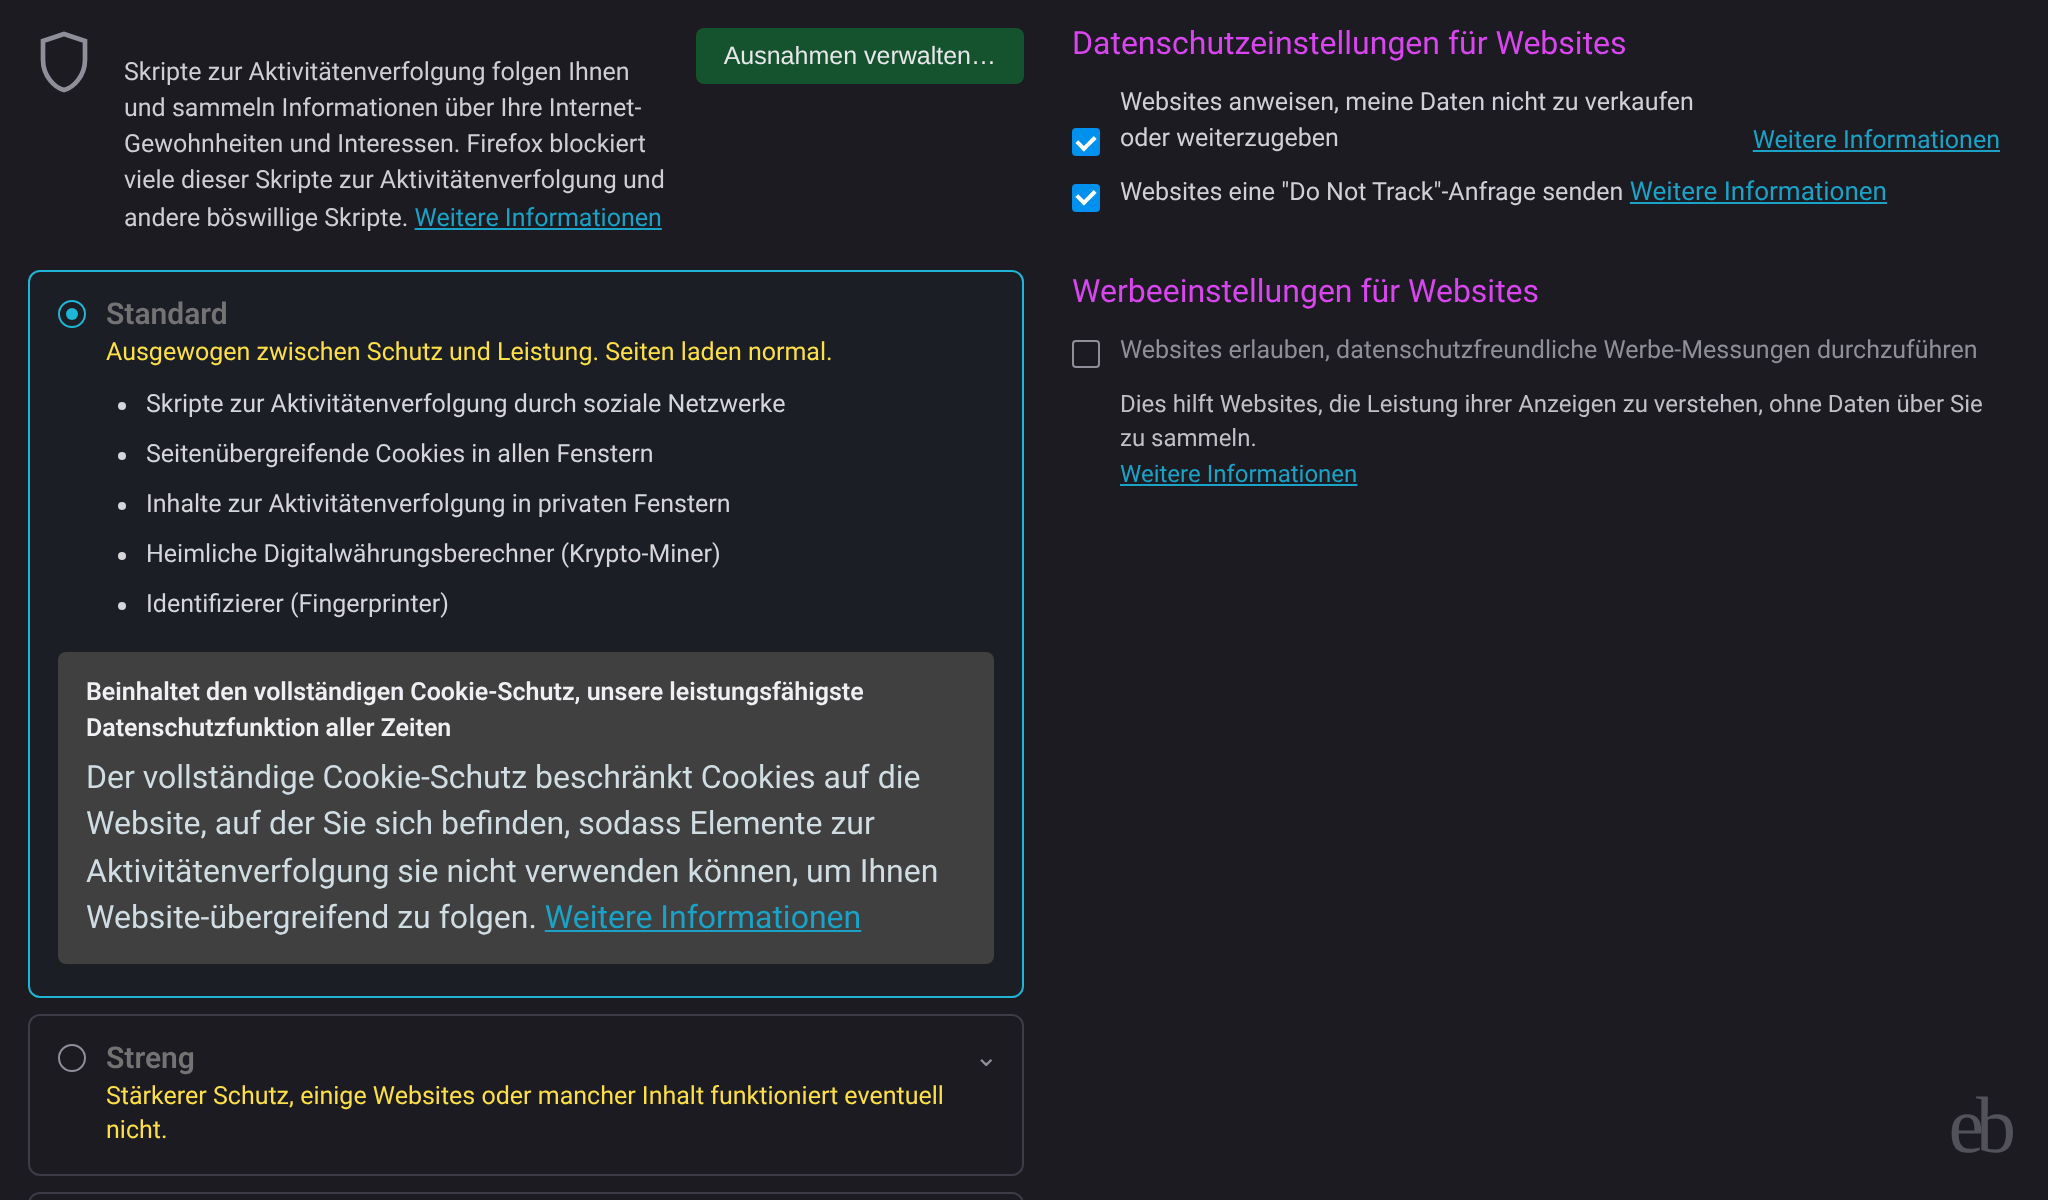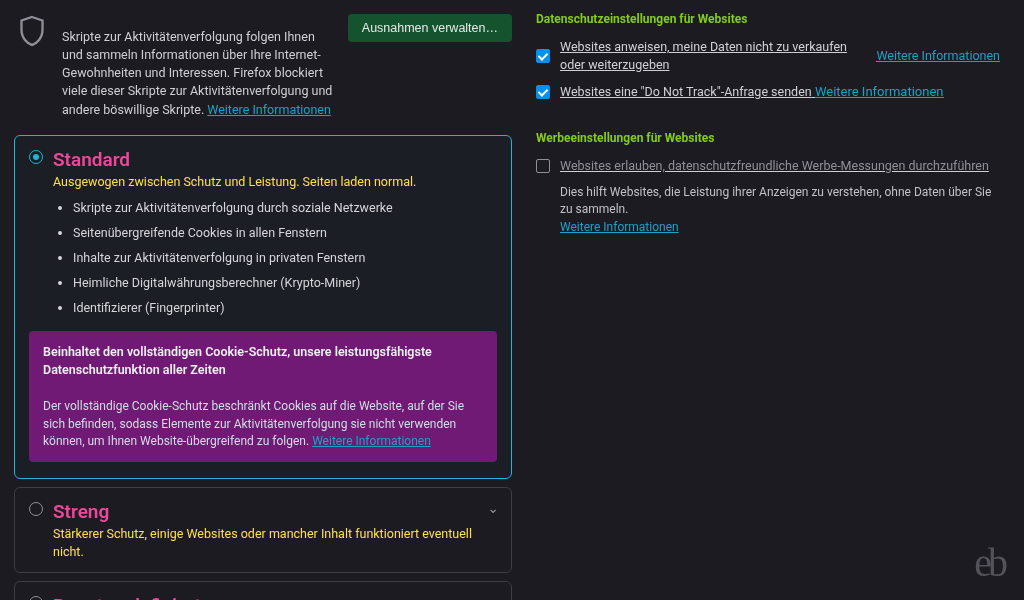--- a/index.html
+++ b/index.html
@@ -56,43 +56,43 @@
   .radio {
     width: 14px; height: 14px; border-radius: 50%;
     border: 1.5px solid #8f8f99; margin-top: 2px; flex-shrink: 0;
     display: flex; align-items: center; justify-content: center;
   }
   .radio.checked { border-color: #1fb5d6; }
   .radio.checked::after {
     content: ""; width: 6px; height: 6px; border-radius: 50%;
     background: #1fb5d6;
   }
-  .card-title { font-weight: 600; color: #ec4899; font-size: 19px; }
+  .card-title { font-weight: 600; color: #737373; font-size: 15px; }
   .card-sub { font-size: 12.5px; color: #fde047; margin-top: 2px; line-height:1.4; }
   .chevron {
     position: absolute; right: 12px; top: 12px;
     color: #8f8f99; font-size: 14px;
   }
 
   .blocks-label { font-size: 12.5px; color: #c0c0c6; margin: 14px 0 6px 24px; }
   .block-list { list-style: disc; margin-left: 44px; }
   .block-list li { font-size: 12.5px; color: #d5d5da; margin: 10px 0; }
 
   .info-box {
-    background: #701a75;
+    background: #404040;
     border-radius: 4px;
     padding: 12px 14px;
     margin: 16px 0 4px 0;
   }
   .info-box-title { font-weight: 600; color: #f0f0f4; font-size: 12.5px; line-height: 1.4; }
-  .info-box-text { font-size: 12px; color: #d0dde3; margin-top: 20px; line-height: 1.45; }
-
-  
-  .section-title { font-weight: 700; color: #84cc16; font-size: 12px; margin-bottom: 12px; }
-  .check-row { display: flex; align-items: center; gap: 10px; margin-bottom: 10px; text-decoration: underline; }
+  .info-box-text { font-size: 16px; color: #d0dde3; margin-top: 4px; line-height: 1.45; }
+
+  
+  .section-title { font-weight: 400; color: #d946ef; font-size: 16px; margin-bottom: 12px; }
+  .check-row { display: flex; align-items: flex-end; gap: 10px; margin-bottom: 10px; }
   .check-text-col { flex: 1; padding-right: 10px; }
   .checkbox {
     width: 14px; height: 14px; border-radius: 2px;
     border: 1.5px solid #8f8f99; margin-top: 1px; flex-shrink: 0;
     display: flex; align-items: center; justify-content: center;
   }
   .checkbox.checked { background: #0090ed; border-color: #0090ed; }
   .checkbox.checked::after {
     content: ""; width: 4px; height: 7px;
     border-right: 2px solid #fff; border-bottom: 2px solid #fff;

